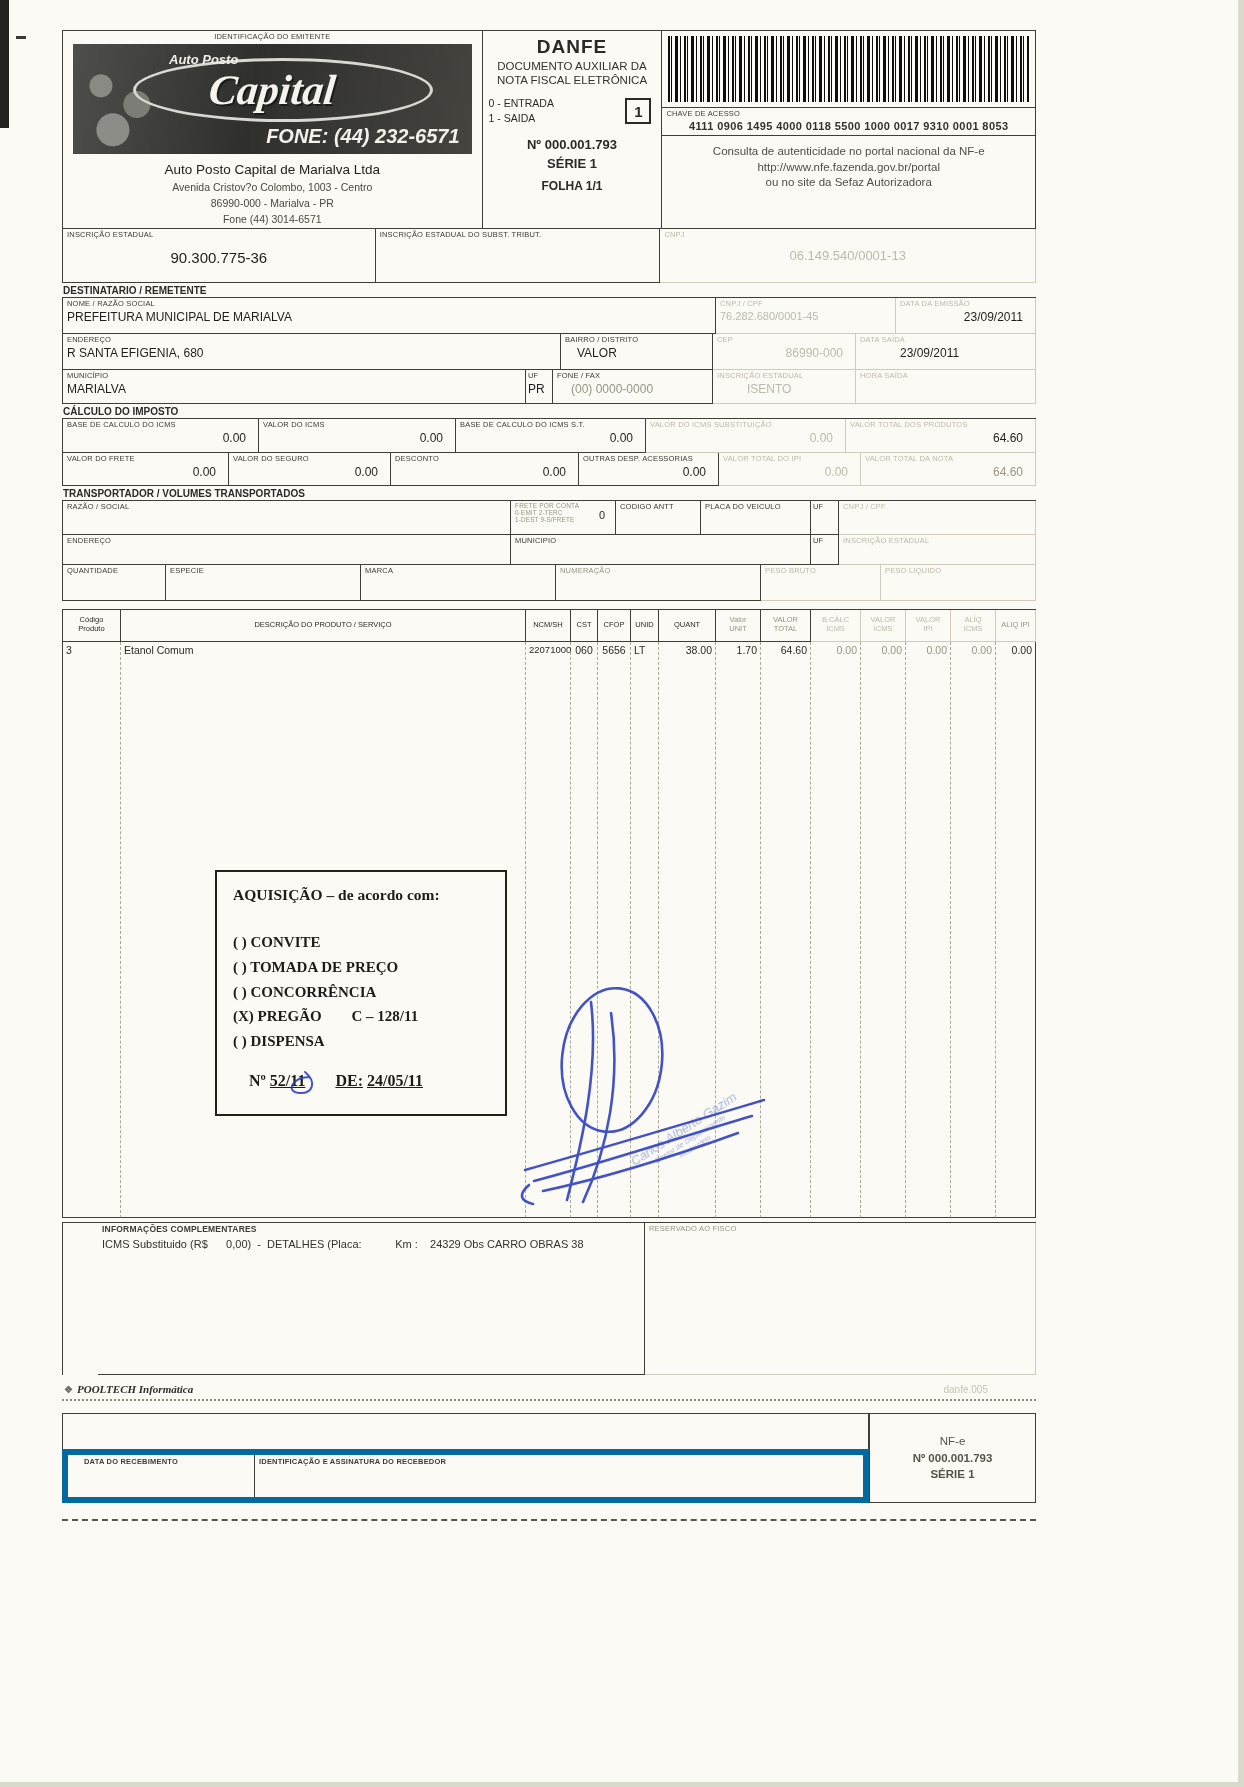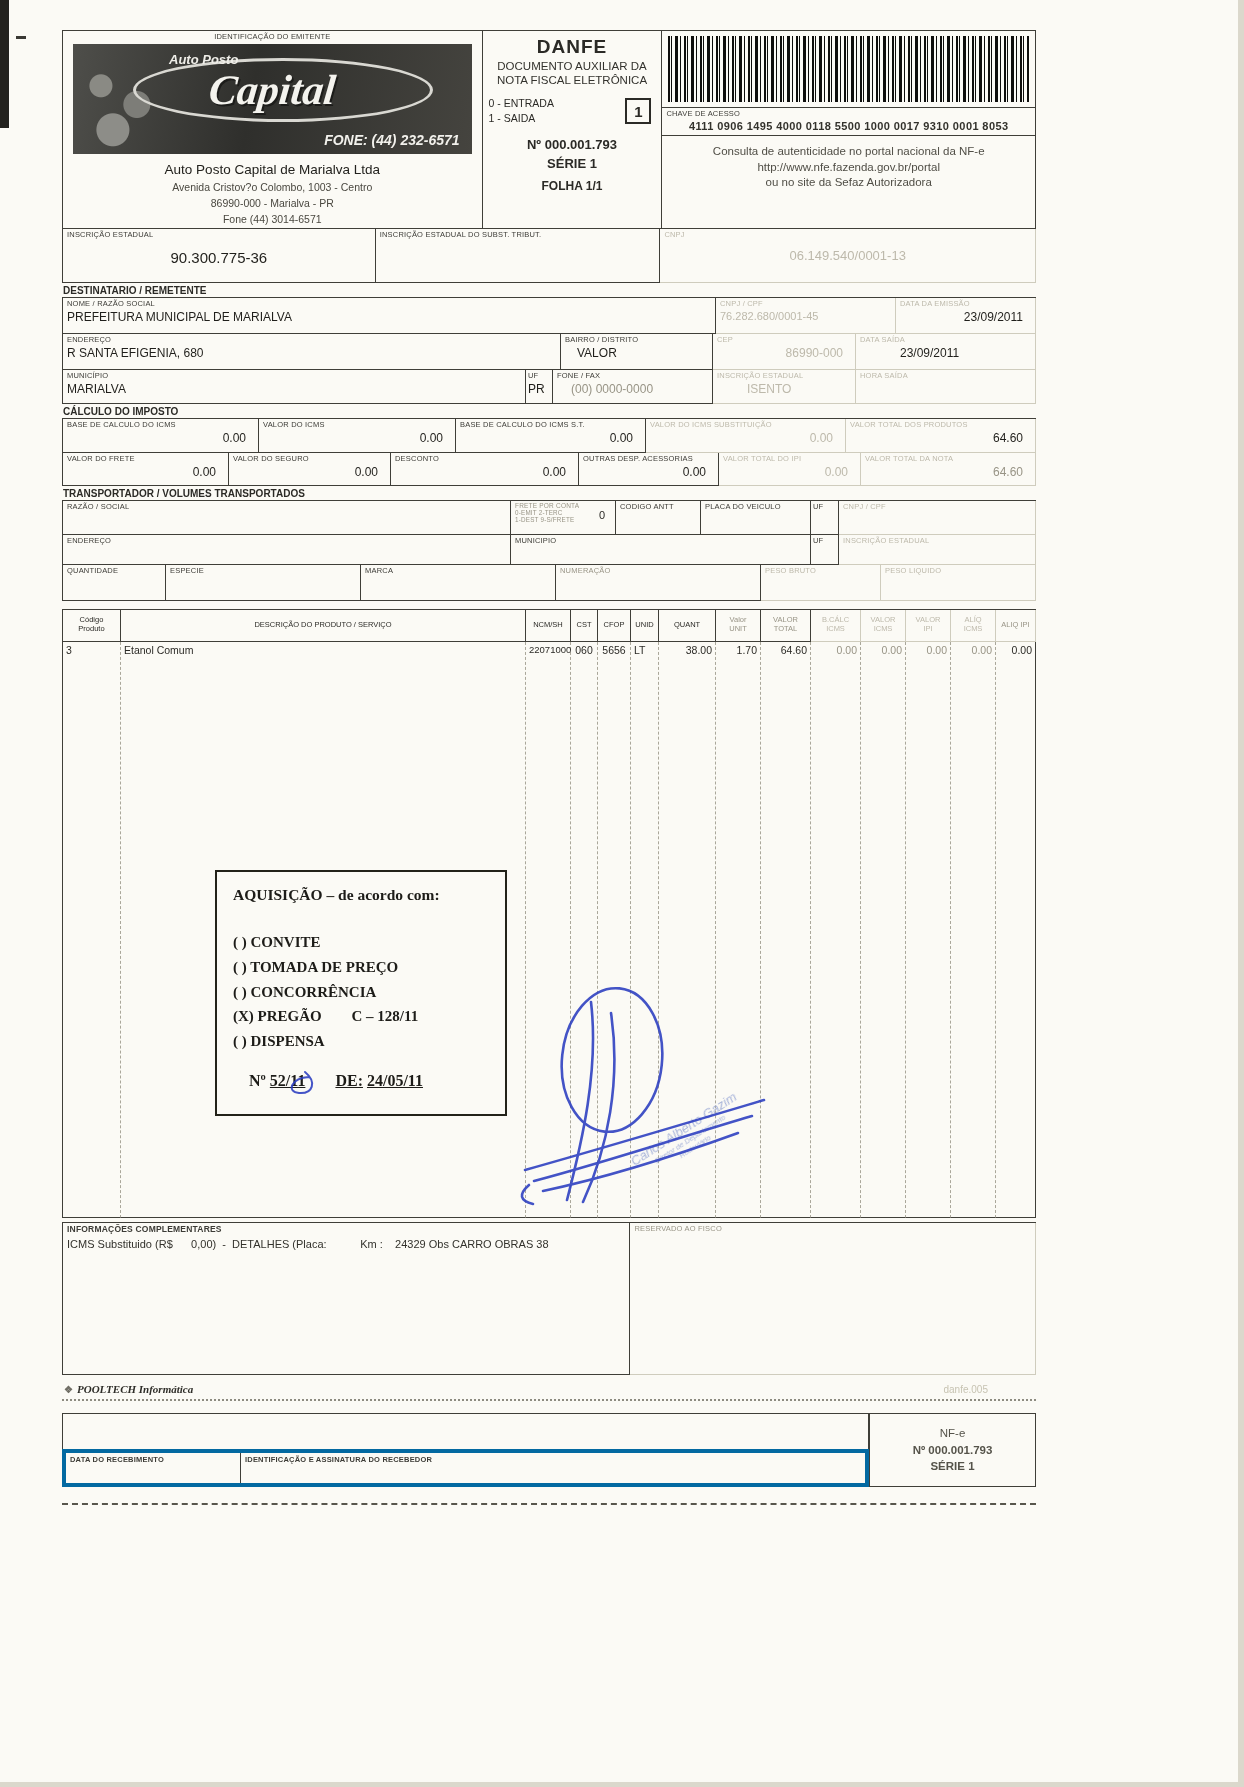--- a/index.html
+++ b/index.html
@@ -28,21 +28,21 @@
   .logo { position:relative; margin:3px 6px 4px; height:110px; border-radius:0; overflow:hidden;
           background: radial-gradient(circle at 10% 78%, #8d8d88 0 16px, transparent 17px),
                       radial-gradient(circle at 16% 55%, #7d7d78 0 13px, transparent 14px),
                       radial-gradient(circle at 7% 38%, #8a8a84 0 11px, transparent 12px),
                       linear-gradient(100deg,#4e4e4a,#2f2f2c 45%,#45443f); }
   .logo-oval { position:absolute; left:60px; top:14px; width:300px; height:64px; border:3px solid #d9d8d2; border-radius:50%; }
   .logo-top { position:absolute; left:96px; top:8px; font-size:13px; font-weight:bold; font-style:italic; color:#efeee9; }
   .logo-main { position:absolute; left:0; right:0; top:22px; text-align:center; font-family:"Liberation Serif",serif;
                font-weight:bold; font-style:italic; font-size:42px; color:#f4f3ee; transform:skewX(-6deg);
                text-shadow:2px 2px 0 #1c1c1a; }
-  .logo-fone { position:absolute; right:12px; bottom:6px; font-size:14px; font-weight:bold; font-style:italic; color:#f2f1ec; }
+  .logo-fone { position:absolute; right:12px; bottom:6px; font-size:20px; font-weight:bold; font-style:italic; color:#f2f1ec; }
   .emit-name { text-align:center; font-size:13.5px; margin-top:8px; color:#23221e; }
   .emit-line { text-align:center; font-size:10.5px; color:#4a4840; margin-top:4px; }
   .danfe-t { text-align:center; font-size:19px; font-weight:bold; letter-spacing:1px; margin-top:4px; }
   .danfe-s { text-align:center; font-size:11.5px; line-height:1.2; margin-top:2px; color:#33322d; }
   .es-wrap { display:flex; align-items:center; margin-top:8px; padding:0 2px; }
   .es-lines { flex:1; font-size:10.5px; line-height:1.5; color:#2b2a26; }
   .tipo-box { width:26px; height:26px; border:2px solid #2b2a26; display:flex; align-items:center; justify-content:center;
               font-size:15px; font-weight:bold; margin-right:4px; }
   .danfe-n { text-align:center; font-size:13px; font-weight:bold; margin-top:10px; }
   .danfe-serie { text-align:center; font-size:13px; font-weight:bold; margin-top:4px; }
@@ -70,32 +70,32 @@
   .sp { display:inline-block; width:26px; }
 
   
   .sig-svg { position:absolute; left:0; top:0; z-index:5; pointer-events:none; }
   .sig-stamp { position:absolute; left:565px; top:1090px; transform:rotate(-33deg); color:#96a5d4; opacity:.8;
                font-style:italic; z-index:3; filter:blur(.3px); text-align:center; }
   .sig-stamp .n { font-size:13px; white-space:nowrap; }
   .sig-stamp .s { font-size:7.5px; white-space:nowrap; }
 
   
-  .info-l { width:568px; height:152px; }
+  .info-l { width:568px; height:152px;margin-left:35px; }
   .info-r { width:406px; height:152px; }
   .info-txt { font-size:11px; margin-top:4px; white-space:pre-wrap; color:#33322c; }
   .footer { display:flex; justify-content:space-between; align-items:flex-end; padding:8px 2px 2px; }
   .pool { font-family:"Liberation Serif",serif; font-style:italic; font-weight:bold; font-size:11px; color:#2e2d28; }
   .pool .dia { font-style:normal; color:#6f6d64; margin-right:4px; font-size:10px; }
   .ref { color:#c7c3b2; font-size:10px; margin-right:46px; }
   .dotline { border-bottom:2px dotted #8d8b80; margin:2px 0 12px; }
   .canhoto { display:flex; }
   .can-left { width:807px; }
   .can-top { height:36px; border:1px solid #3f3e38; border-bottom:none; }
-  .can-bottom { display:flex; height:38px; border:4px solid #0369a1; }
+  .can-bottom { display:flex; height:54px; border:6px solid #0369a1;padding-left:12px; }
   .can-c1 { width:175px; border-right:1px solid #3f3e38; padding:2px 4px; }
   .can-c2 { flex:1; padding:2px 4px; }
   .can-right { width:167px; border:1px solid #3f3e38; border-left:1px solid #3f3e38; display:flex; flex-direction:column;
                align-items:center; justify-content:center; color:#55534a; font-size:11.5px; line-height:1.45; }
   .can-right .b { font-weight:bold; }
   .cutline { border-top:2px dashed #57554c; margin-top:16px; }
 </style>
 </head>
 <body>
 

